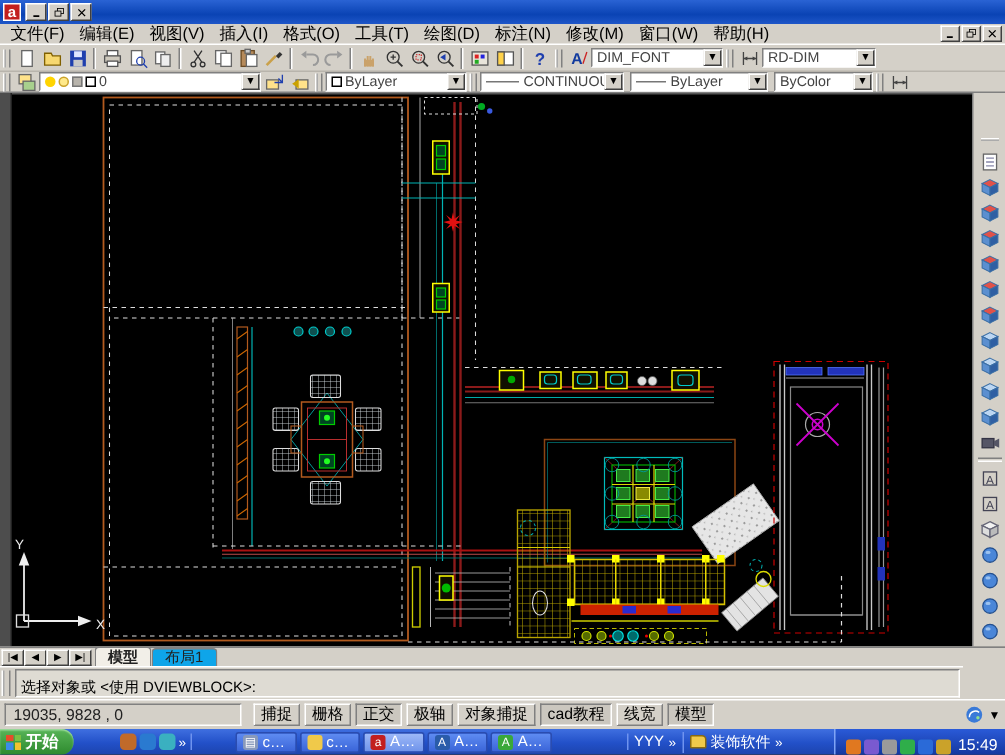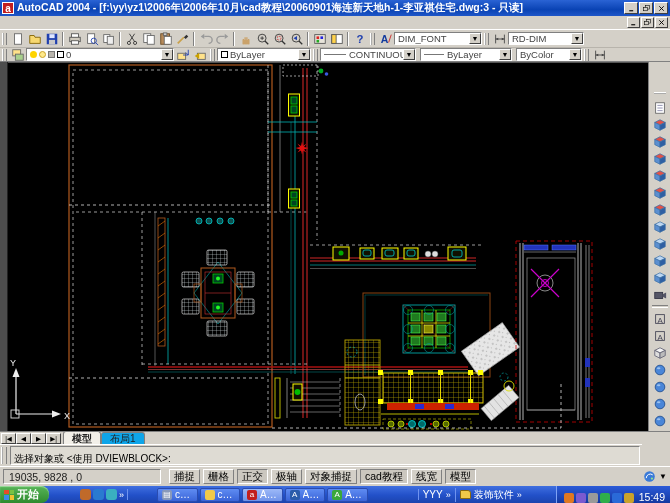--- a/index.html
+++ b/index.html
@@ -105,21 +105,20 @@
   .trayicon { width:10px; height:10px; border-radius:2px; }
   .clock { color:#fff; font-size:10.5px; padding-left:3px; }
 </style>
 </head>
 <body>
 
 <div class="screen">
 
   <div class="titlebar">
     <span class="appicon">a</span>
-    <span class="title-text">AutoCAD 2004 - [f:\yy\yz1\2006年\2006年10月\cad教程\20060901海连新天地h-1-李亚祺住宅.dwg:3 - 只读]</span>
     <span class="winbtns" id="titlebar-buttons">
         <span class="wbtn">
           <svg viewBox="0 0 16 16" width="9" height="9">
             <path d="M4 12 h7" stroke="#000" stroke-width="2"></path>
           </svg>
         </span>
         <span class="wbtn">
           <svg viewBox="0 0 16 16" width="9" height="9">
             <rect x="6" y="3" width="7" height="6" fill="none" stroke="#000"></rect>
             <rect x="3" y="6" width="7" height="6" fill="#d4d0c8" stroke="#000"></rect>
@@ -127,20 +126,33 @@
         </span>
         <span class="wbtn">
           <svg viewBox="0 0 16 16" width="9" height="9">
             <path d="M4 4 L12 12 M12 4 L4 12" stroke="#000" stroke-width="1.6"></path>
           </svg>
         </span>
       </span>
   </div>
 
   <div class="menubar">
+    <span id="menu-items" style="display:flex;">
+        <span class="menu-item">文件(F)</span>
+        <span class="menu-item">编辑(E)</span>
+        <span class="menu-item">视图(V)</span>
+        <span class="menu-item">插入(I)</span>
+        <span class="menu-item">格式(O)</span>
+        <span class="menu-item">工具(T)</span>
+        <span class="menu-item">绘图(D)</span>
+        <span class="menu-item">标注(N)</span>
+        <span class="menu-item">修改(M)</span>
+        <span class="menu-item">窗口(W)</span>
+        <span class="menu-item">帮助(H)</span>
+      </span>
     <span class="winbtns" id="mdi-buttons">
         <span class="wbtn">
           <svg viewBox="0 0 16 16" width="9" height="9">
             <path d="M4 12 h7" stroke="#000" stroke-width="2"></path>
           </svg>
         </span>
         <span class="wbtn">
           <svg viewBox="0 0 16 16" width="9" height="9">
             <rect x="6" y="3" width="7" height="6" fill="none" stroke="#000"></rect>
             <rect x="3" y="6" width="7" height="6" fill="#d4d0c8" stroke="#000"></rect>

